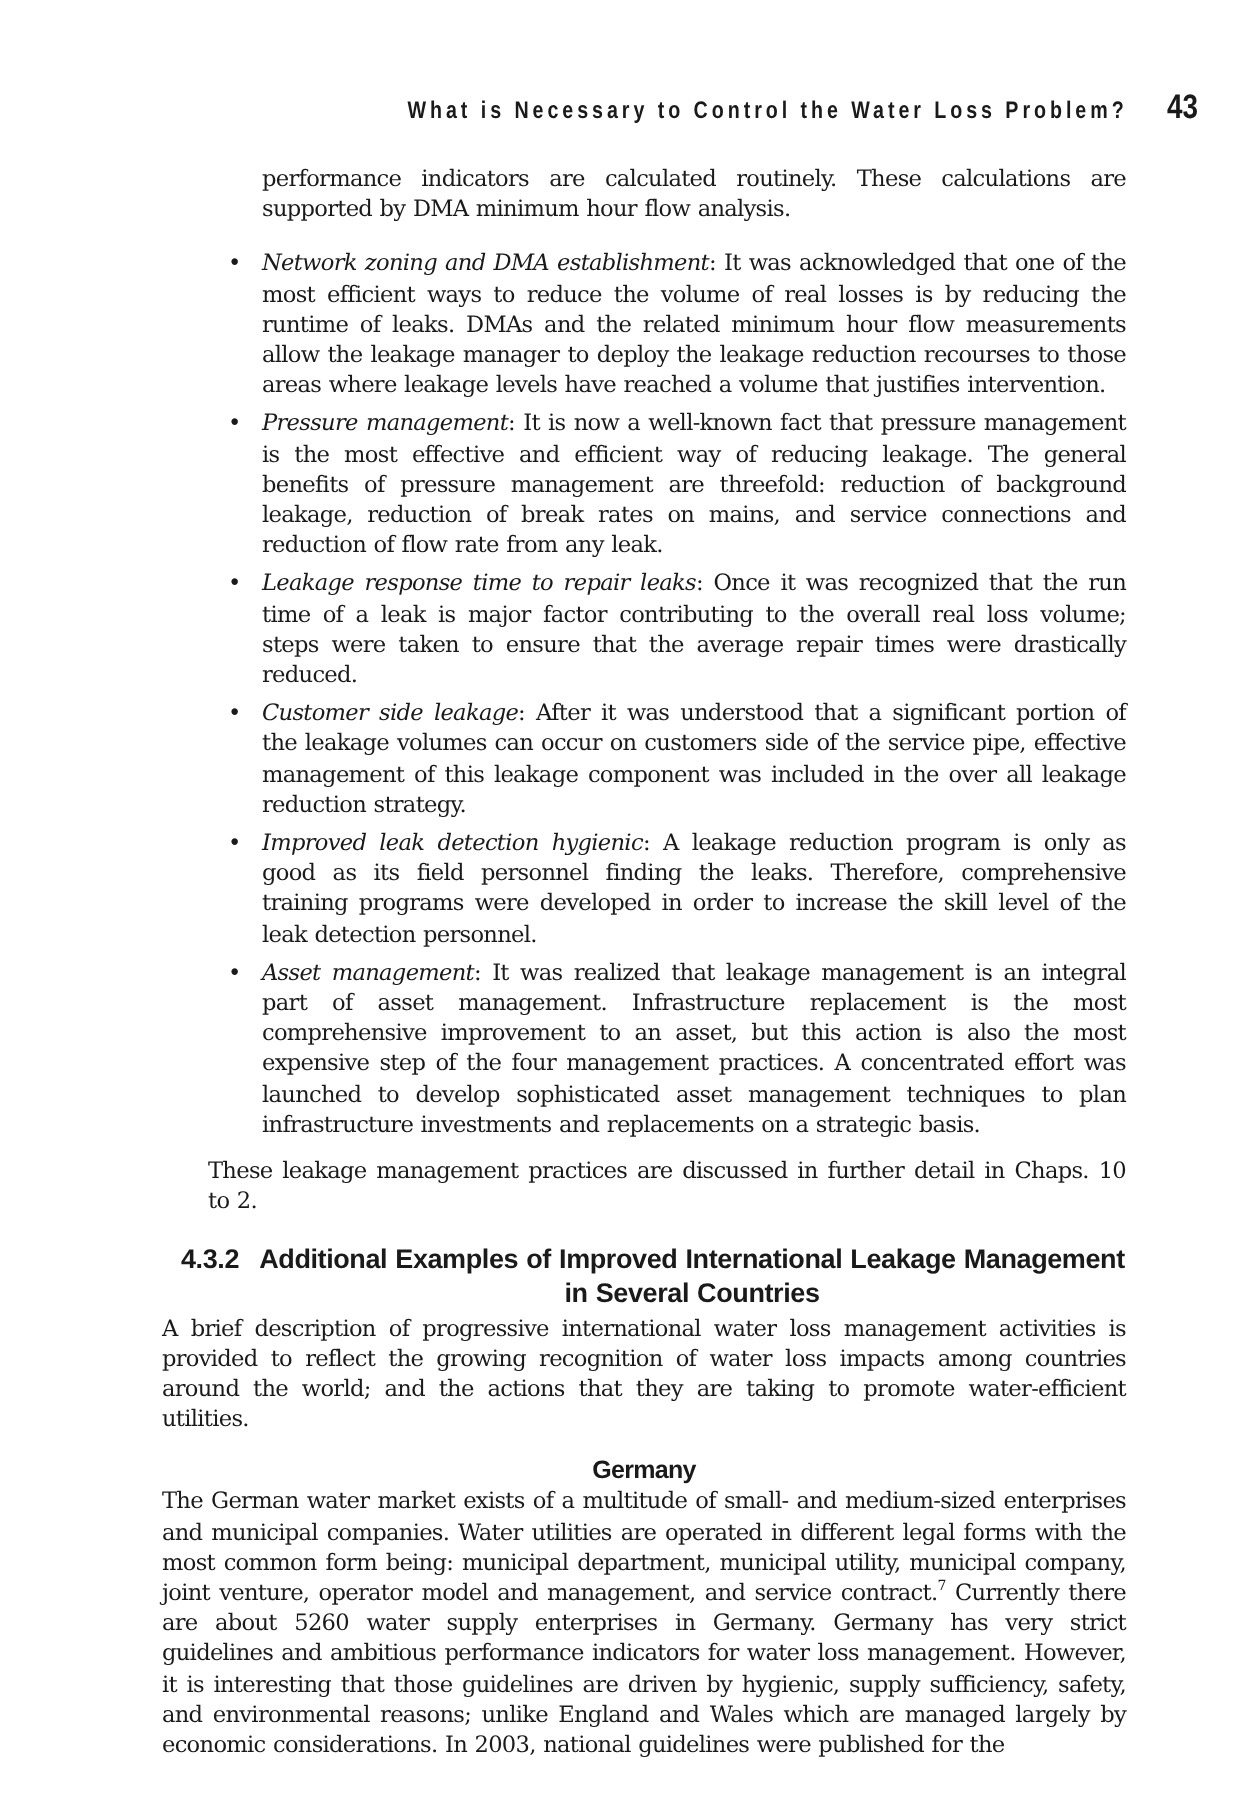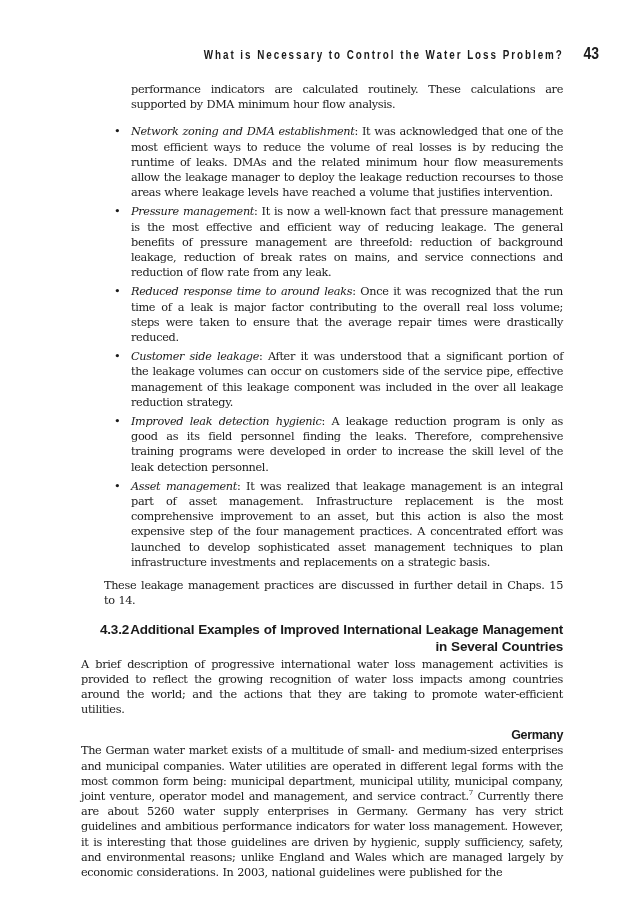--- a/index.html
+++ b/index.html
@@ -20,52 +20,52 @@
   }
   .cont { margin: 0 0 0 43px; }
   ul.bullets { list-style: none; margin: 4px 0 0 0; padding: 0; }
   ul.bullets li { position: relative; padding-left: 43px; margin-bottom: 4px; }
   .bullet-dot { position: absolute; left: 26px; top: 0; }
   .term { font-style: italic; }
   .closing { margin: 8px 0 0 16px; }
   .sec-head {
     margin: 12px 0 0 -7px;
     font-family: "Liberation Sans", sans-serif; font-weight: bold; font-size: 13.5px; line-height: 17px;
-    display: flex; text-align: right; letter-spacing: -0.2px;
+    display: flex; text-align: center; letter-spacing: -0.2px;
   }
   .sec-num { width: 48px; flex: none; }
   .sec-title { flex: 1; }
   .para { margin: 3px 0 0 -7px; width: 482px; }
   .sub-head {
     margin: 10px 0 0 -7px;
-    font-family: "Liberation Sans", sans-serif; font-weight: bold; font-size: 12.5px; line-height: 16px; text-align: right;
+    font-family: "Liberation Sans", sans-serif; font-weight: bold; font-size: 12.5px; line-height: 16px; text-align: center;
   }
   sup { font-size: 7px; line-height: 0; vertical-align: super; }
 </style>
 </head>
 <body>
 
 <div class="page">
   <div class="running-head">
     <span>What is Necessary to Control the Water Loss Problem?</span><span class="pnum">43</span>
   </div>
 
   <div class="body-text">
     <p class="cont" style="margin-top:0;margin-bottom:12px;">performance indicators are calculated routinely. These calculations are supported by DMA minimum hour flow analysis.</p>
 
     <ul class="bullets">
       <li><span class="bullet-dot">•</span><span class="term">Network zoning and DMA establishment</span><span>: It was acknowledged that one of the most efficient ways to reduce the volume of real losses is by reducing the runtime of leaks. DMAs and the related minimum hour flow measurements allow the leakage manager to deploy the leakage reduction recourses to those areas where leakage levels have reached a volume that justifies intervention.</span></li>
       <li><span class="bullet-dot">•</span><span class="term">Pressure management</span><span>: It is now a well-known fact that pressure management is the most effective and efficient way of reducing leakage. The general benefits of pressure management are threefold: reduction of background leakage, reduction of break rates on mains, and service connections and reduction of flow rate from any leak.</span></li>
-      <li><span class="bullet-dot">•</span><span class="term">Reduced response time to around leaks</span><span>: Once it was recognized that the run time of a leak is major factor contributing to the overall real loss volume; steps were taken to ensure that the average repair times were drastically reduced.</span></li>
+      <li><span class="bullet-dot">•</span><span class="term">Leakage response time to repair leaks</span><span>: Once it was recognized that the run time of a leak is major factor contributing to the overall real loss volume; steps were taken to ensure that the average repair times were drastically reduced.</span></li>
       <li><span class="bullet-dot">•</span><span class="term">Customer side leakage</span><span>: After it was understood that a significant portion of the leakage volumes can occur on customers side of the service pipe, effective management of this leakage component was included in the over all leakage reduction strategy.</span></li>
       <li><span class="bullet-dot">•</span><span class="term">Improved leak detection hygienic</span><span>: A leakage reduction program is only as good as its field personnel finding the leaks. Therefore, comprehensive training programs were developed in order to increase the skill level of the leak detection personnel.</span></li>
       <li><span class="bullet-dot">•</span><span class="term">Asset management</span><span>: It was realized that leakage management is an integral part of asset management. Infrastructure replacement is the most comprehensive improvement to an asset, but this action is also the most expensive step of the four management practices. A concentrated effort was launched to develop sophisticated asset management techniques to plan infrastructure investments and replacements on a strategic basis.</span></li>
     </ul>
 
-    <p class="closing">These leakage management practices are discussed in further detail in Chaps. 15 to 14.</p>
+    <p class="closing">These leakage management practices are discussed in further detail in Chaps. 10 to 2.</p>
 
     <div class="sec-head">
       <span class="sec-num">4.3.2</span>
       <span class="sec-title">Additional Examples of Improved International Leakage Management in Several Countries</span>
     </div>
     <p class="para" style="margin-top:2px;margin-bottom:0;">A brief description of progressive international water loss management activities is provided to reflect the growing recognition of water loss impacts among countries around the world; and the actions that they are taking to promote water-efficient utilities.</p>
 
     <div class="sub-head">Germany</div>
     <p class="para" style="margin-top:0;margin-bottom:0;"><span>The German water market exists of a multitude of small- and medium-sized enterprises and municipal companies. Water utilities are operated in different legal forms with the most common form being: municipal department, municipal utility, municipal company, joint venture, operator model and management, and service contract.</span><sup>7</sup><span> Currently there are about 5260 water supply enterprises in Germany. Germany has very strict guidelines and ambitious performance indicators for water loss management. However, it is interesting that those guidelines are driven by hygienic, supply sufficiency, safety, and environmental reasons; unlike England and Wales which are managed largely by economic considerations. In 2003, national guidelines were published for the</span></p>
   </div>

